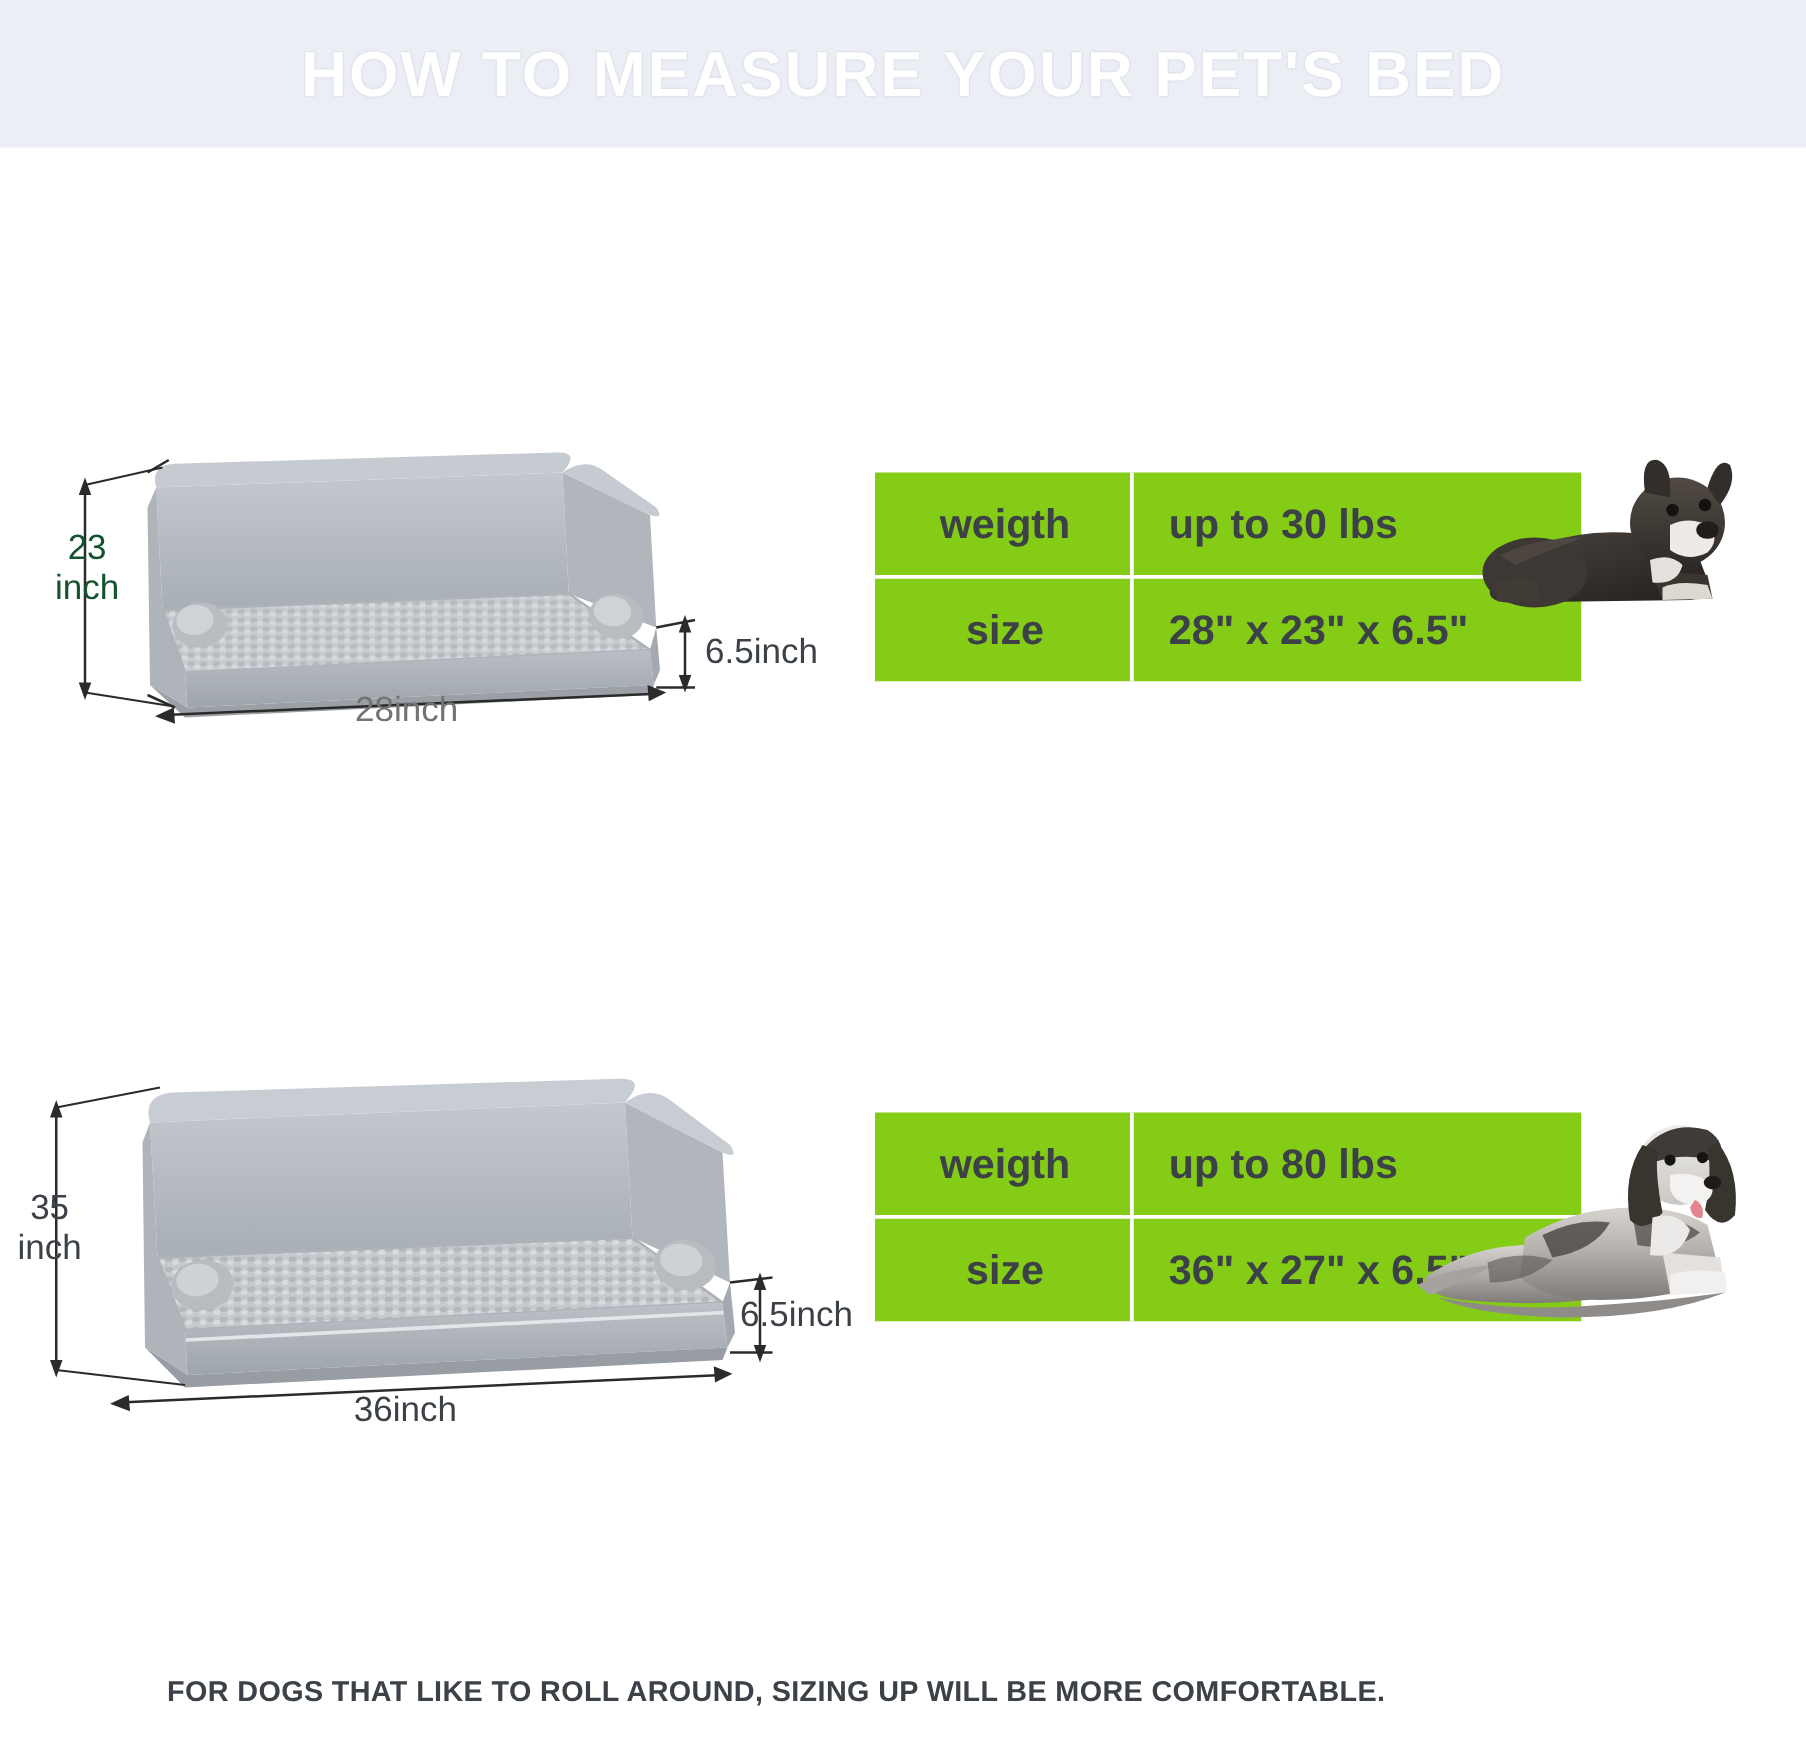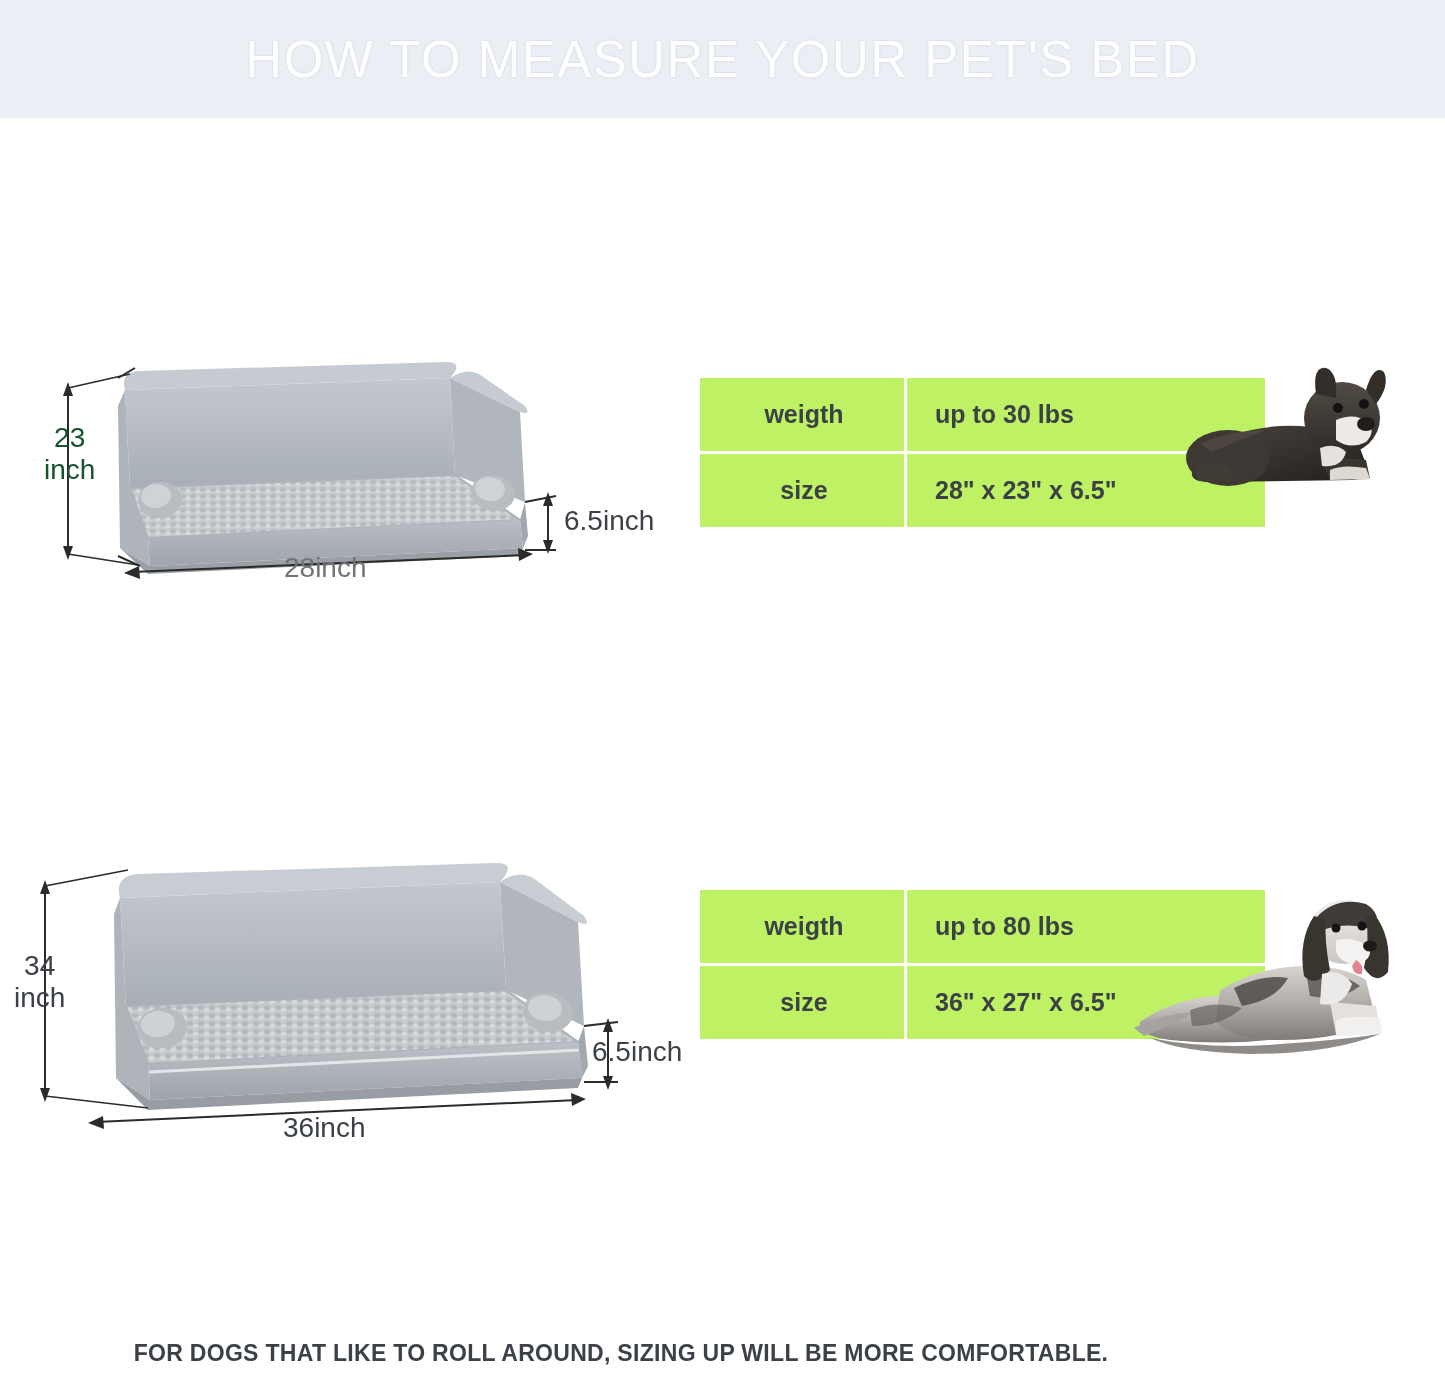--- a/index.html
+++ b/index.html
@@ -22,21 +22,21 @@
     left: 0; top: 0;
     width: 1445px;
     height: 118px;
     background: #eceef5;
     display: flex;
     align-items: center;
     justify-content: center;
   }
   .header-title {
     font-size: 51px;
-    font-weight: normal;
+    font-weight: bold;
     letter-spacing: 1.5px;
     color: #ffffff;
     text-shadow: 0 0 2px rgba(190,195,210,0.8);
     white-space: nowrap;
   }
 
   
   .footer {
     position: absolute;
     left: 0;
@@ -63,24 +63,24 @@
     position: absolute;
   }
   .bed-svg { display: block; }
 
   
   .spec-table {
     position: absolute;
     border-collapse: collapse;
   }
   .spec-table td {
-    background: #bef264;
+    background: #84cc16;
     border-bottom: 3px solid #ffffff;
     border-right: 3px solid #ffffff;
-    font-size: 25px;
+    font-size: 33px;
     font-weight: bold;
     color: #3c4147;
     padding: 22px 20px 22px 24px;
     vertical-align: middle;
     white-space: nowrap;
   }
   .spec-table td.label {
     width: 160px;
     text-align: center;
   }
@@ -298,21 +298,21 @@
       <g stroke="#2b2b2b" stroke-width="2" fill="none">
         <line x1="608" y1="168" x2="608" y2="220"></line>
         <line x1="584" y1="166" x2="618" y2="162"></line>
         <line x1="584" y1="222" x2="618" y2="222"></line>
       </g>
       <polygon points="608,158 603,172 613,172" fill="#2b2b2b"></polygon>
       <polygon points="608,230 603,216 613,216" fill="#2b2b2b"></polygon>
     </svg>
 
     <div style="position:absolute; left:14px; top:90px; font-size:28px; line-height:32px; text-align:center; color:#3c4147;">
-      <div>34</div>
+      <div>35</div>
       <div>inch</div>
     </div>
     <div style="position:absolute; left:283px; top:252px; font-size:28px; color:#3c4147;">36inch</div>
     <div style="position:absolute; left:592px; top:176px; font-size:28px; color:#3c4147;">6.5inch</div>
   </div>
 
   <table class="spec-table" style="left:700px; top:30px;">
     <tbody>
         <tr>
       <td class="label">weigth</td>

